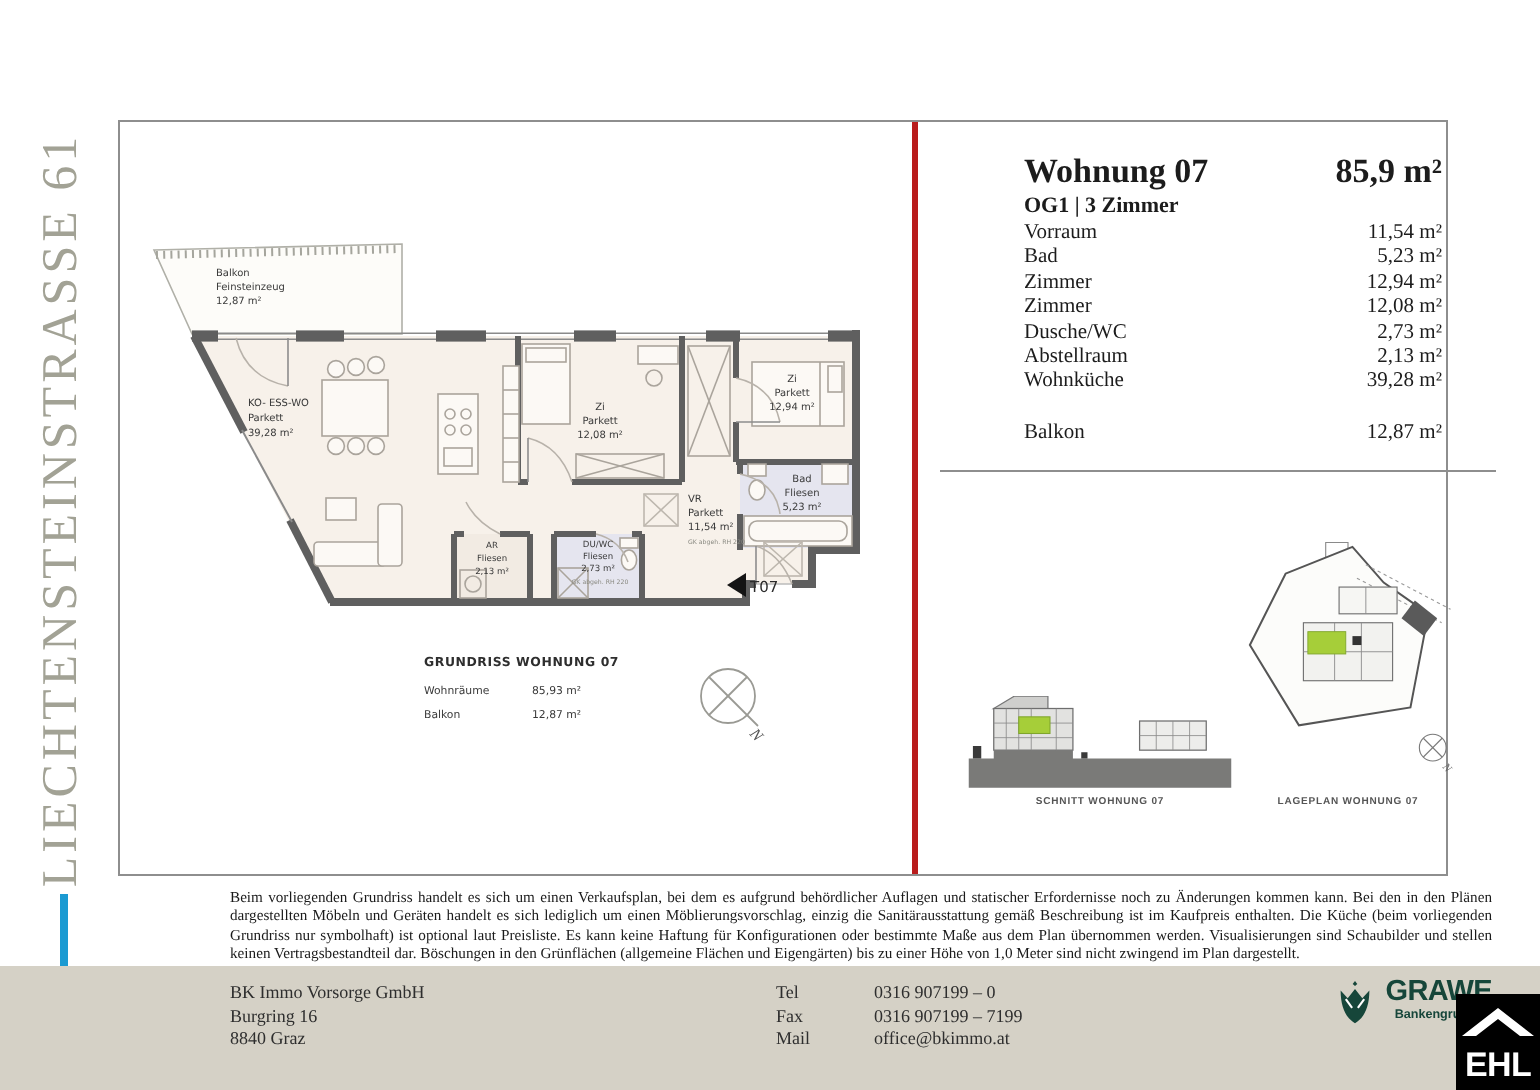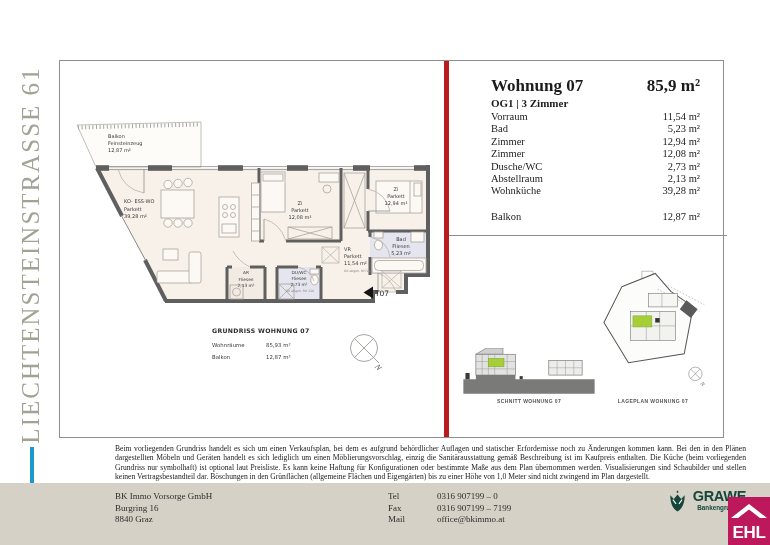--- a/index.html
+++ b/index.html
@@ -7,21 +7,21 @@
         font-family:"Liberation Serif",serif;color:#1c1c1c;}
 
   
   .street-wrap{position:absolute;left:31px;top:255px;width:0;height:0;}
   .street{position:absolute;transform:translate(-50%,-50%) rotate(-90deg);white-space:nowrap;
           font-family:"Liberation Serif",serif;font-size:25px;letter-spacing:2px;color:#a2a295;}
 
   
   .frame{position:absolute;left:59px;top:60px;width:663px;height:376px;border:1px solid #8e8e8e;background:#fff;}
   .plan-svg{position:absolute;left:0;top:0;}
-  .right-panel{position:absolute;left:384px;top:0;width:278px;height:376px;border-left:5px solid #b91c1c;}
+  .right-panel{position:absolute;left:396px;top:0;width:278px;height:376px;border-left:3px solid #b91c1c;padding-left:11px;}
   .info{box-sizing:border-box;height:175px;border-bottom:1px solid #8e8e8e;padding:15px 27px 0 42px;}
   .title-row{display:flex;justify-content:space-between;align-items:baseline;font-weight:bold;font-size:17px;line-height:20px;}
   .subtitle{font-weight:bold;font-size:11px;line-height:14px;}
   .room-list{margin-top:1px;font-size:10.5px;line-height:12.4px;}
   .room-row{display:flex;justify-content:space-between;}
   .balcony-row{margin-top:13px;}
   .drawings{position:relative;height:200px;}
   .drw-label{position:absolute;top:162px;text-align:center;font-family:"Liberation Sans","DejaVu Sans",sans-serif;
              font-size:5px;font-weight:bold;letter-spacing:.4px;color:#555;}
   .schnitt-label{left:10px;width:140px;}
@@ -356,20 +356,20 @@
         <path d="M4.5,6 C4.5,15 7.5,20.5 12,23 C16.5,20.5 19.5,15 19.5,6 L15.8,10 L12,5.2 L8.2,10 Z" fill="#16463a"></path>
         <line x1="7.2" y1="10.5" x2="10.5" y2="15" stroke="#ffffff" stroke-width="1.1"></line>
         <line x1="16.8" y1="10.5" x2="13.5" y2="15" stroke="#ffffff" stroke-width="1.1"></line>
       </svg>
       <div class="grawe-text">
         <div class="grawe-name" style="color:#16463a">GRAWE</div>
         <div class="grawe-sub" style="color:#16463a">Bankengruppe</div>
       </div>
     </div>
 
-    <div class="ehl" style="background: #be185d;">
+    <div class="ehl" style="background: #000000;">
       <svg width="42" height="22" viewBox="0 0 42 22" style="position:absolute;left:0;top:2px;">
         <path d="M3,19 L21,5 L39,19 L32,19 L21,10.5 L10,19 Z" fill="#ffffff"></path>
       </svg>
       <div class="ehl-name">EHL</div>
     </div>
   </div>
 </div>
 
 </body></html>

